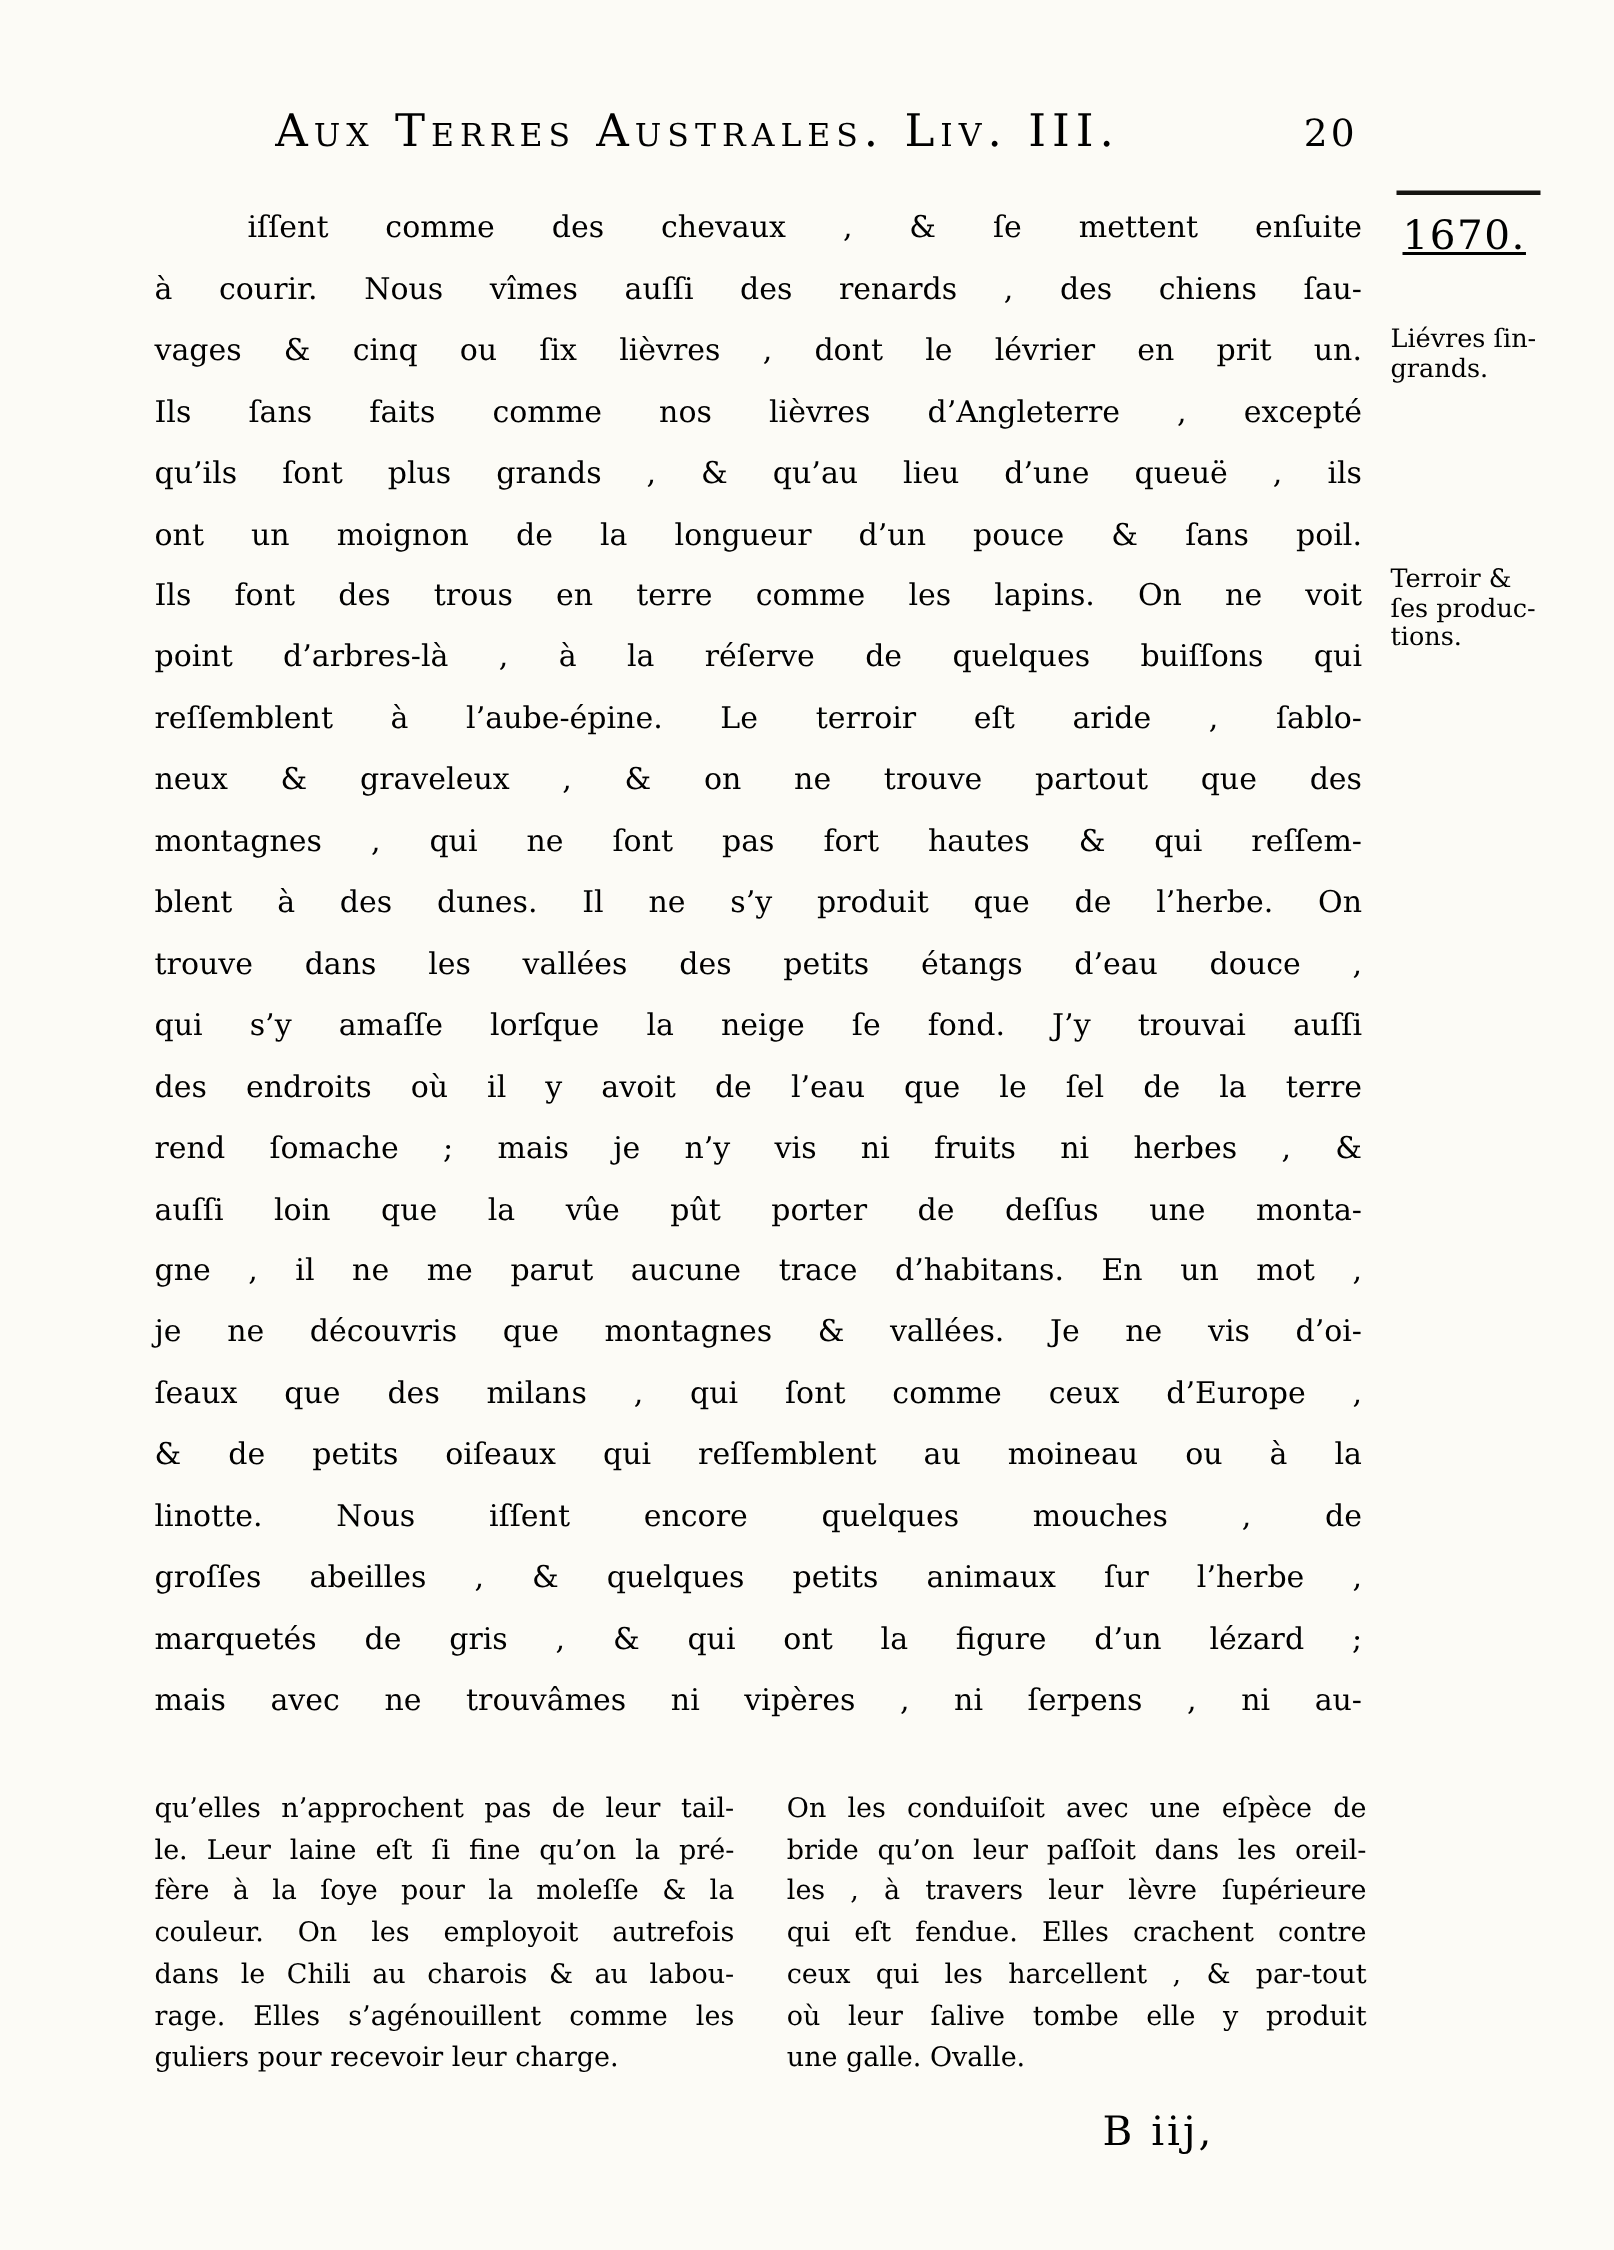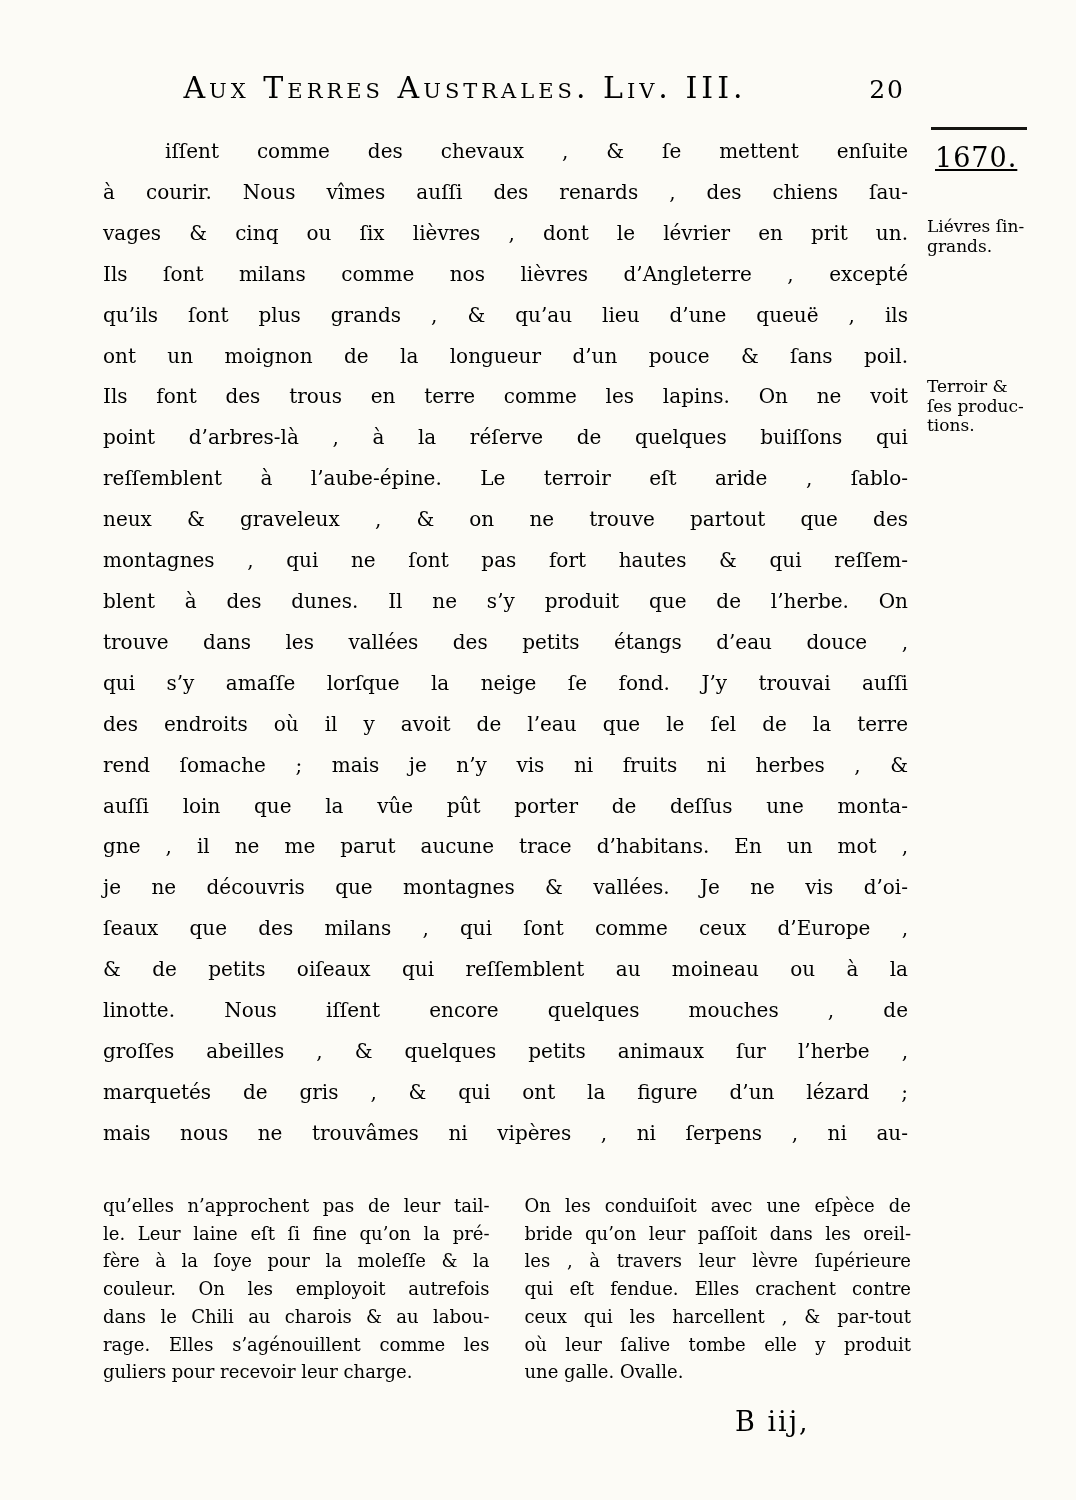--- a/index.html
+++ b/index.html
@@ -101,42 +101,42 @@
 
   <header class="running-head">
     <span class="head-title">Aux Terres Australes. Liv. III.</span>
     <span class="head-pagenum">20</span>
   </header>
 
   <main class="body-text">
       <div class="tline">iſſent comme des chevaux , &amp; ſe mettent enſuite</div>
       <div class="tline">à courir. Nous vîmes auſſi des renards , des chiens ſau-</div>
       <div class="tline">vages &amp; cinq ou ſix lièvres , dont le lévrier en prit un.</div>
-      <div class="tline">Ils ſont milans comme nos lièvres d’Angleterre , excepté</div>
+      <div class="tline">Ils ſans faits comme nos lièvres d’Angleterre , excepté</div>
       <div class="tline">qu’ils ſont plus grands , &amp; qu’au lieu d’une queuë , ils</div>
       <div class="tline">ont un moignon de la longueur d’un pouce &amp; ſans poil.</div>
       <div class="tline">Ils font des trous en terre comme les lapins. On ne voit</div>
       <div class="tline">point d’arbres-là , à la réſerve de quelques buiſſons qui</div>
       <div class="tline">reſſemblent à l’aube-épine. Le terroir eſt aride , ſablo-</div>
       <div class="tline">neux &amp; graveleux , &amp; on ne trouve partout que des</div>
       <div class="tline">montagnes , qui ne ſont pas fort hautes &amp; qui reſſem-</div>
       <div class="tline">blent à des dunes. Il ne s’y produit que de l’herbe. On</div>
       <div class="tline">trouve dans les vallées des petits étangs d’eau douce ,</div>
       <div class="tline">qui s’y amaſſe lorſque la neige ſe fond. J’y trouvai auſſi</div>
       <div class="tline">des endroits où il y avoit de l’eau que le ſel de la terre</div>
       <div class="tline">rend ſomache ; mais je n’y vis ni fruits ni herbes , &amp;</div>
       <div class="tline">auſſi loin que la vûe pût porter de deſſus une monta-</div>
       <div class="tline">gne , il ne me parut aucune trace d’habitans. En un mot ,</div>
       <div class="tline">je ne découvris que montagnes &amp; vallées. Je ne vis d’oi-</div>
       <div class="tline">ſeaux que des milans , qui ſont comme ceux d’Europe ,</div>
       <div class="tline">&amp; de petits oiſeaux qui reſſemblent au moineau ou à la</div>
       <div class="tline">linotte. Nous iſſent encore quelques mouches , de</div>
       <div class="tline">groſſes abeilles , &amp; quelques petits animaux ſur l’herbe ,</div>
       <div class="tline">marquetés de gris , &amp; qui ont la figure d’un lézard ;</div>
-      <div class="tline">mais nous ne trouvâmes ni vipères , ni ſerpens , ni au-</div>
+      <div class="tline">mais avec ne trouvâmes ni vipères , ni ſerpens , ni au-</div>
     </main>
 
   <aside class="marginalia">
     <div class="margin-rule"></div>
     <div class="margin-year">1670.</div>
     <div class="margin-note margin-note-hares">
         <div class="tline">Liévres ſin-</div>
         <div class="tline">grands.</div>
       </div>
     <div class="margin-note margin-note-terroir">

